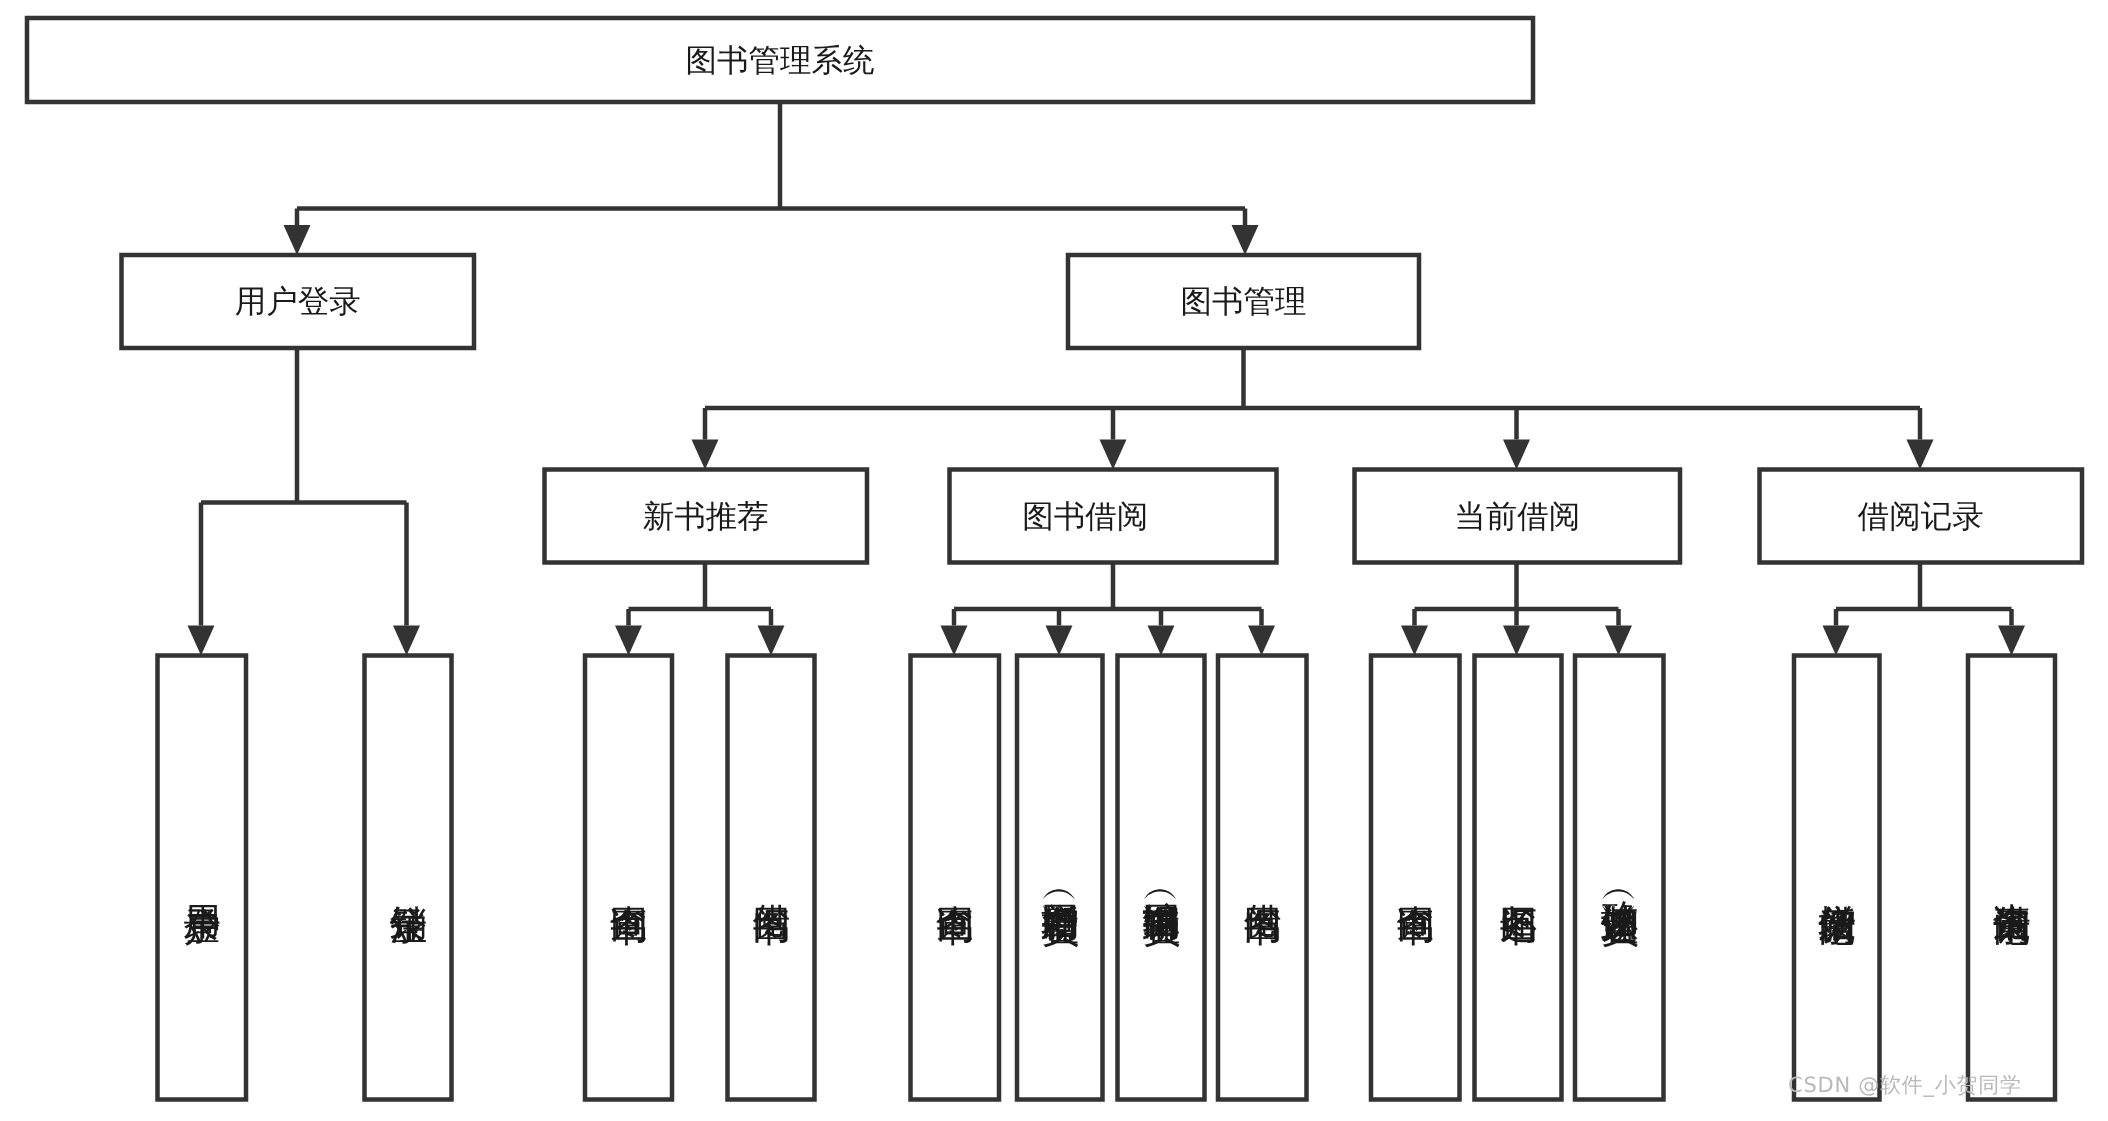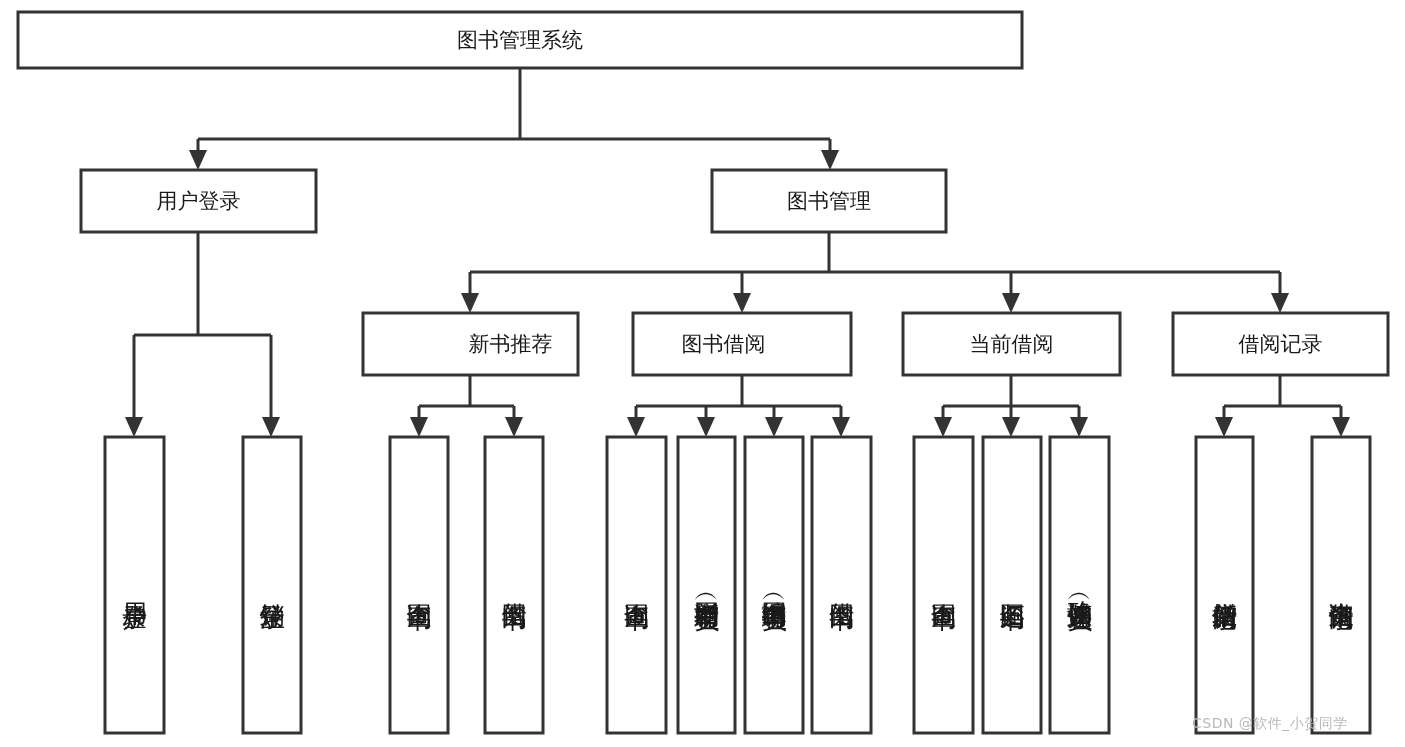--- a/index.html
+++ b/index.html
@@ -181,21 +181,21 @@
     <rect class="node-box" x="1196" y="437" width="57" height="296"></rect>
     <rect class="node-box" x="1312" y="437" width="58" height="296"></rect>
   </svg>
 
   <div class="node-label horizontal" style="left:18px; top:12px; width:1004px; height:56px;">图书管理系统</div>
 
   <div class="node-label horizontal" style="left:81px; top:170px; width:235px; height:62px;">用户登录</div>
 
   <div class="node-label horizontal" style="left:712px; top:170px; width:234px; height:62px;">图书管理</div>
 
-  <div class="node-label horizontal" style="left:363px; top:313px; width:215px; height:62px;margin-left:40px;">新书推荐</div>
+  <div class="node-label horizontal" style="left:363px; top:313px; width:215px; height:62px;">新书推荐</div>
 
   <div class="node-label horizontal" style="left:633px; top:313px; width:181px; height:62px;">图书借阅</div>
 
   <div class="node-label horizontal" style="left:903px; top:313px; width:217px; height:62px;font-family:Liberation Serif, serif;">当前借阅</div>
 
   <div class="node-label horizontal" style="left:1173px; top:313px; width:215px; height:62px;">借阅记录</div>
 
   <div class="node-label vertical" style="left:105px; top:437px; width:59px; height:296px;">用户登录</div>
 
   <div class="node-label vertical" style="left:243px; top:437px; width:58px; height:296px;">注销登录</div>

